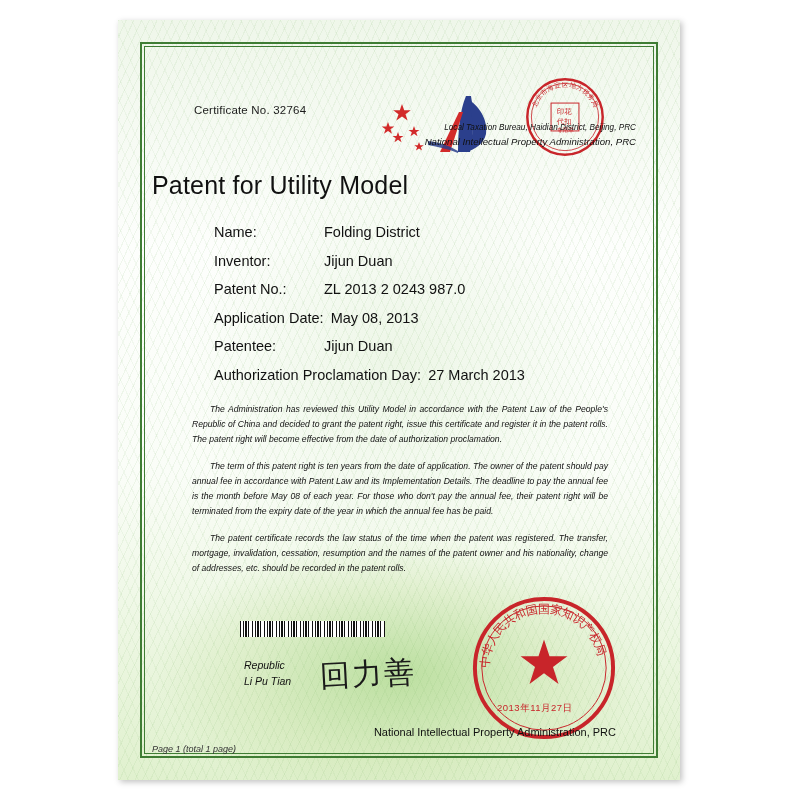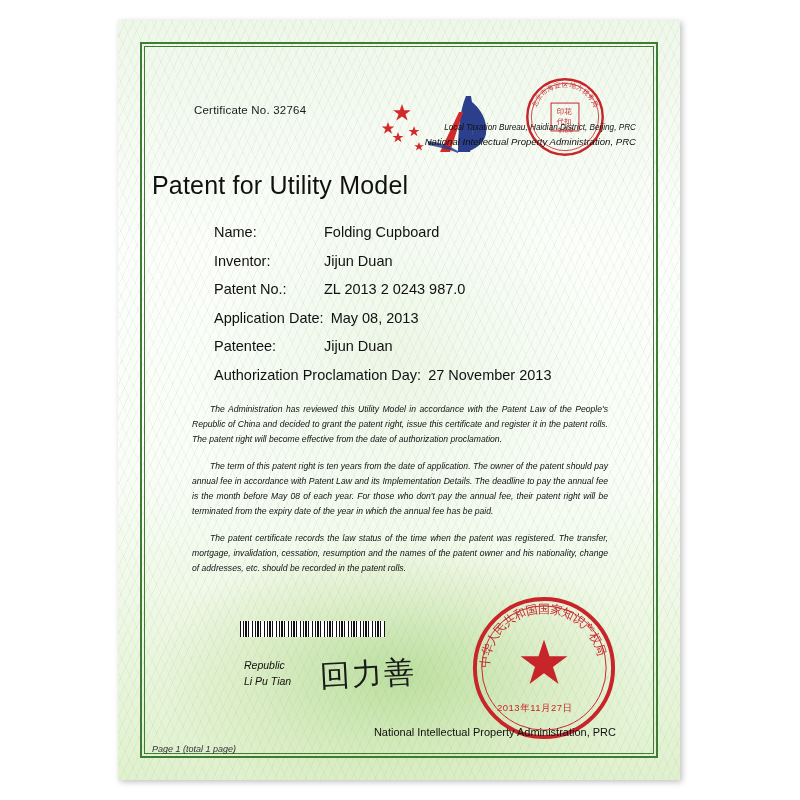--- a/index.html
+++ b/index.html
@@ -278,41 +278,41 @@
       </div>
 
       <div class="org-line1">Local Taxation Bureau, Haidian District, Beijing, PRC</div>
       <div class="org-line2">National Intellectual Property Administration, PRC</div>
 
       <div class="doc-title">Patent for Utility Model</div>
 
       <div class="fields">
         <div class="field-row">
           <span class="field-label">Name:</span>
-          <span class="field-value">Folding Cupboard</span>
+          <span class="field-value">Folding District</span>
         </div>
         <div class="field-row">
           <span class="field-label">Inventor:</span>
           <span class="field-value">Jijun Duan</span>
         </div>
         <div class="field-row">
           <span class="field-label">Patent No.:</span>
           <span class="field-value">ZL 2013 2 0243 987.0</span>
         </div>
         <div class="field-row wide">
           <span class="field-label">Application Date:</span>
           <span class="field-value">May 08, 2013</span>
         </div>
         <div class="field-row">
           <span class="field-label">Patentee:</span>
           <span class="field-value">Jijun Duan</span>
         </div>
         <div class="field-row wide">
           <span class="field-label">Authorization Proclamation Day:</span>
-          <span class="field-value">27 November 2013</span>
+          <span class="field-value">27 March 2013</span>
         </div>
       </div>
 
       <div class="body-text">
         <p>The Administration has reviewed this Utility Model in accordance with the Patent Law of the People's Republic of China and decided to grant the patent right, issue this certificate and register it in the patent rolls. The patent right will become effective from the date of authorization proclamation.</p>
         <p>The term of this patent right is ten years from the date of application. The owner of the patent should pay annual fee in accordance with Patent Law and its Implementation Details. The deadline to pay the annual fee is the month before May 08 of each year. For those who don't pay the annual fee, their patent right will be terminated from the expiry date of the year in which the annual fee has be paid.</p>
         <p>The patent certificate records the law status of the time when the patent was registered. The transfer, mortgage, invalidation, cessation, resumption and the names of the patent owner and his nationality, change of addresses, etc. should be recorded in the patent rolls.</p>
       </div>
 
       <div class="barcode"></div>

